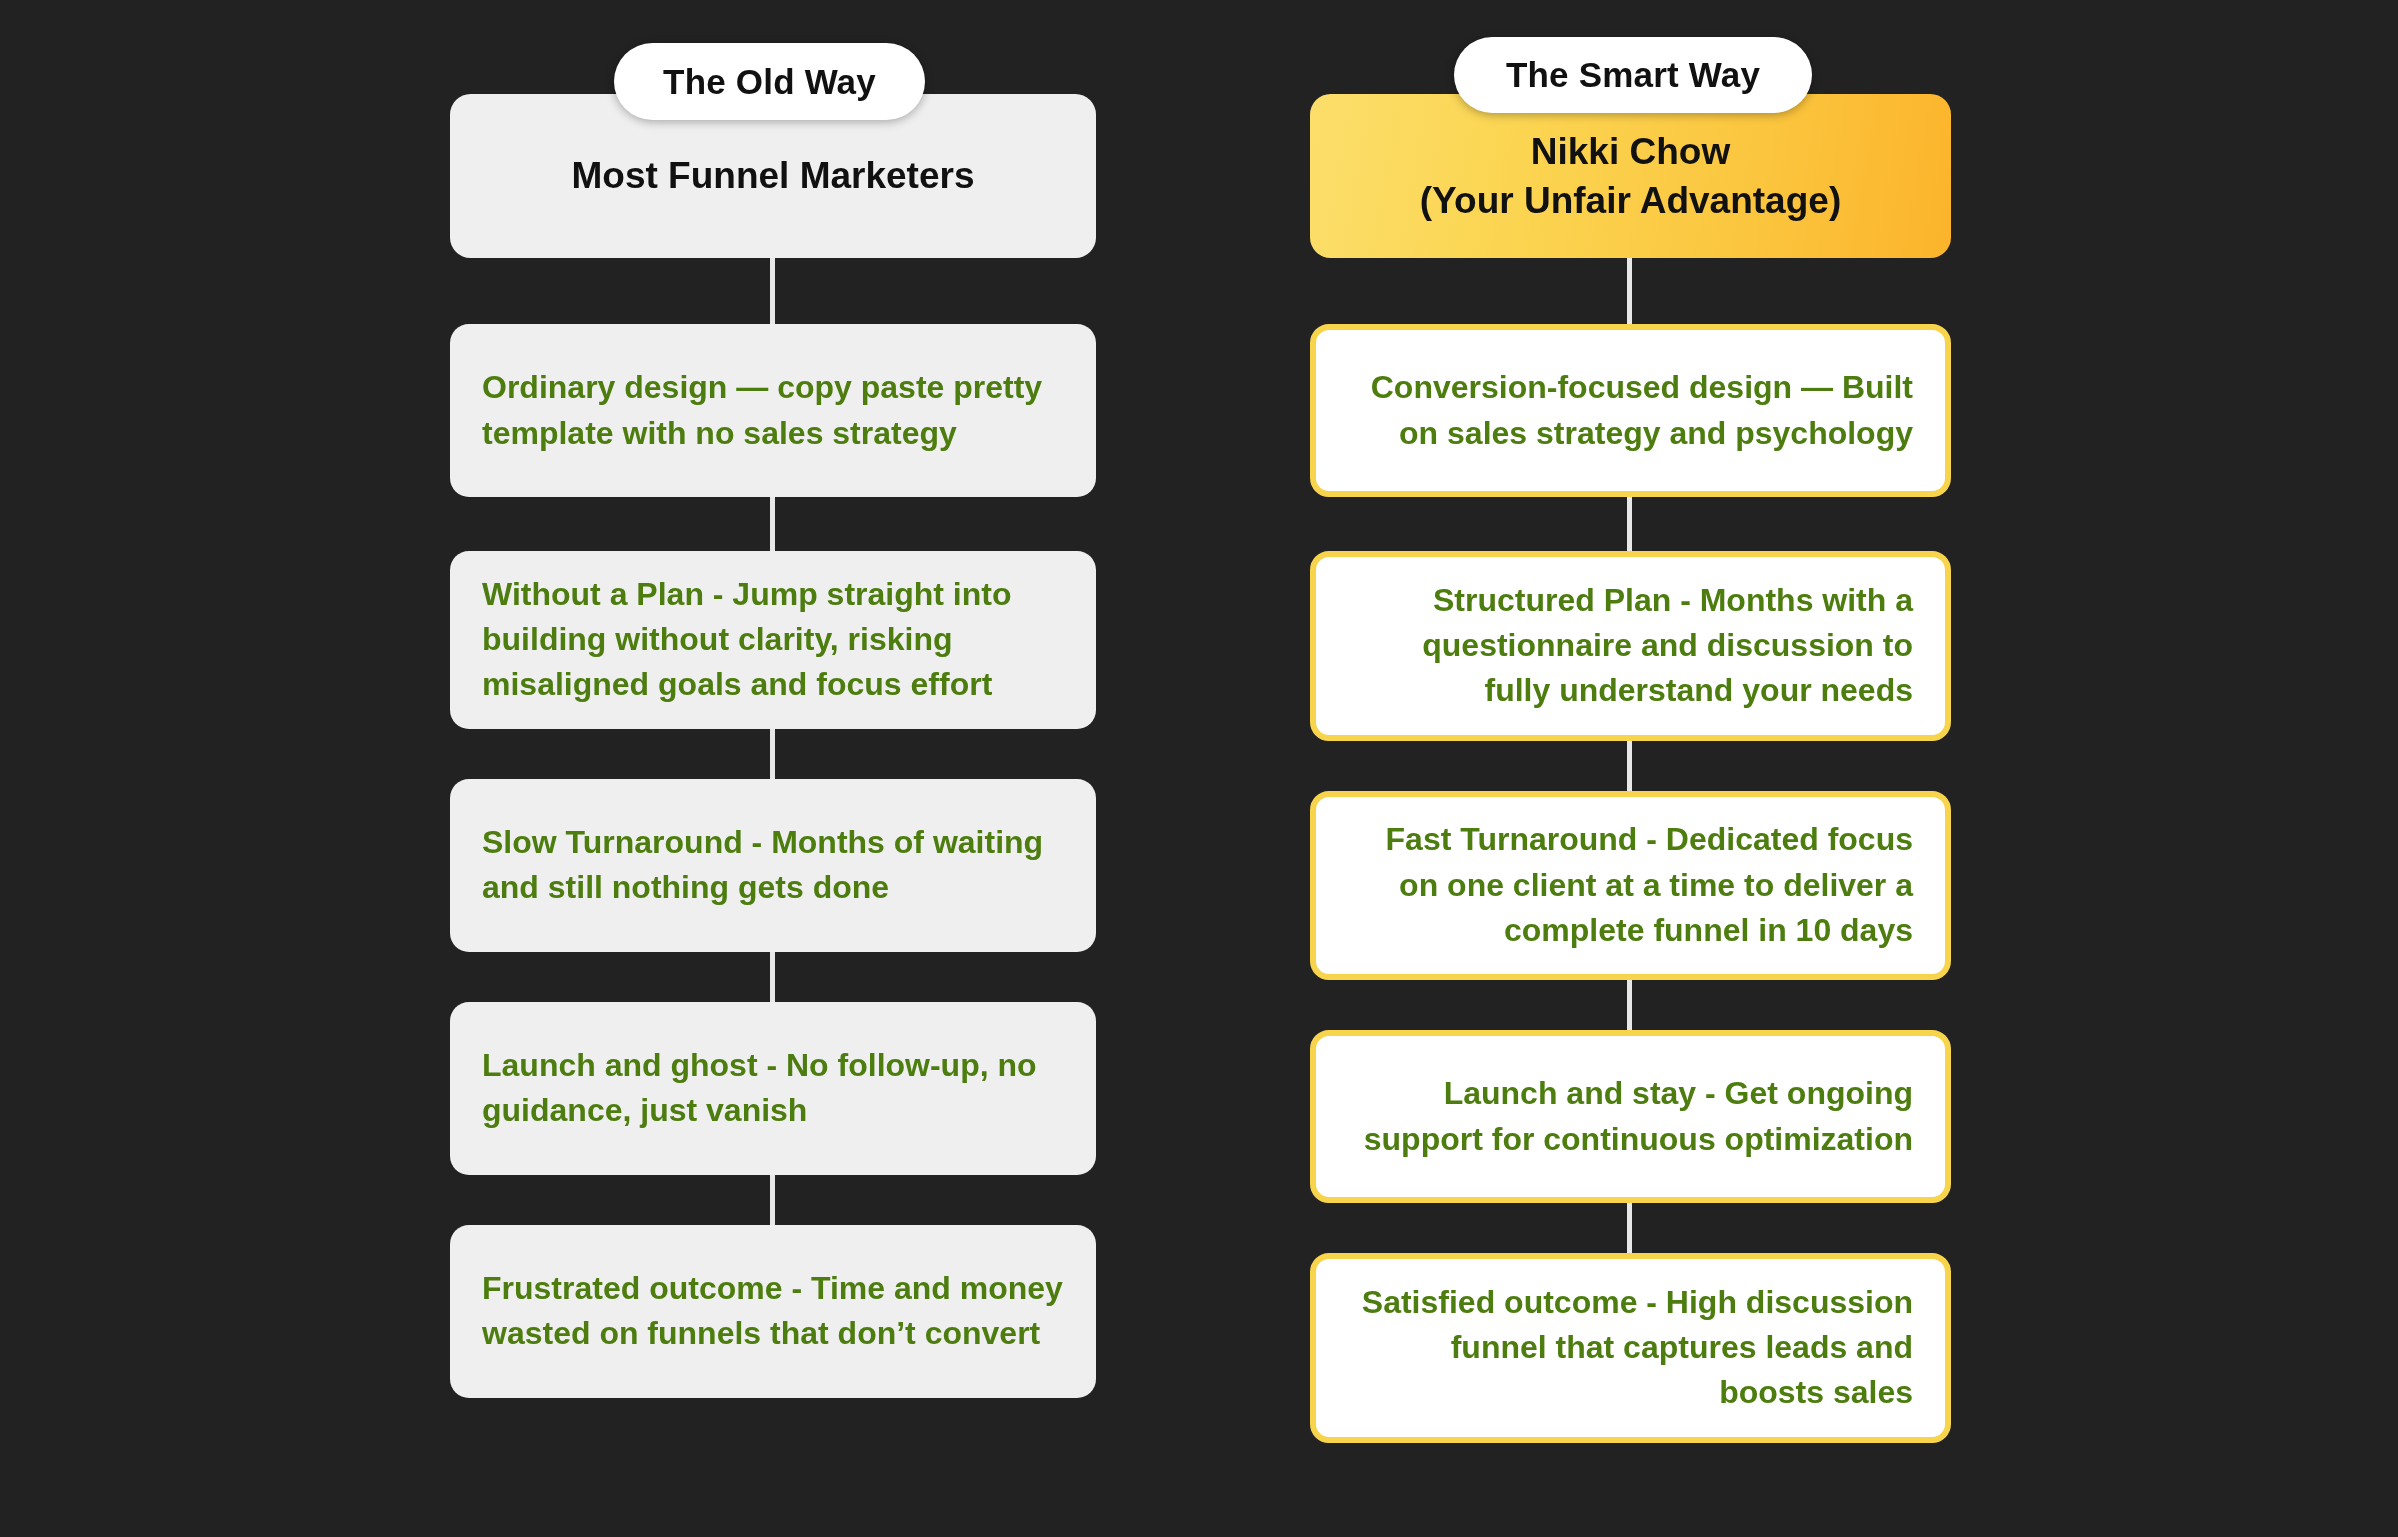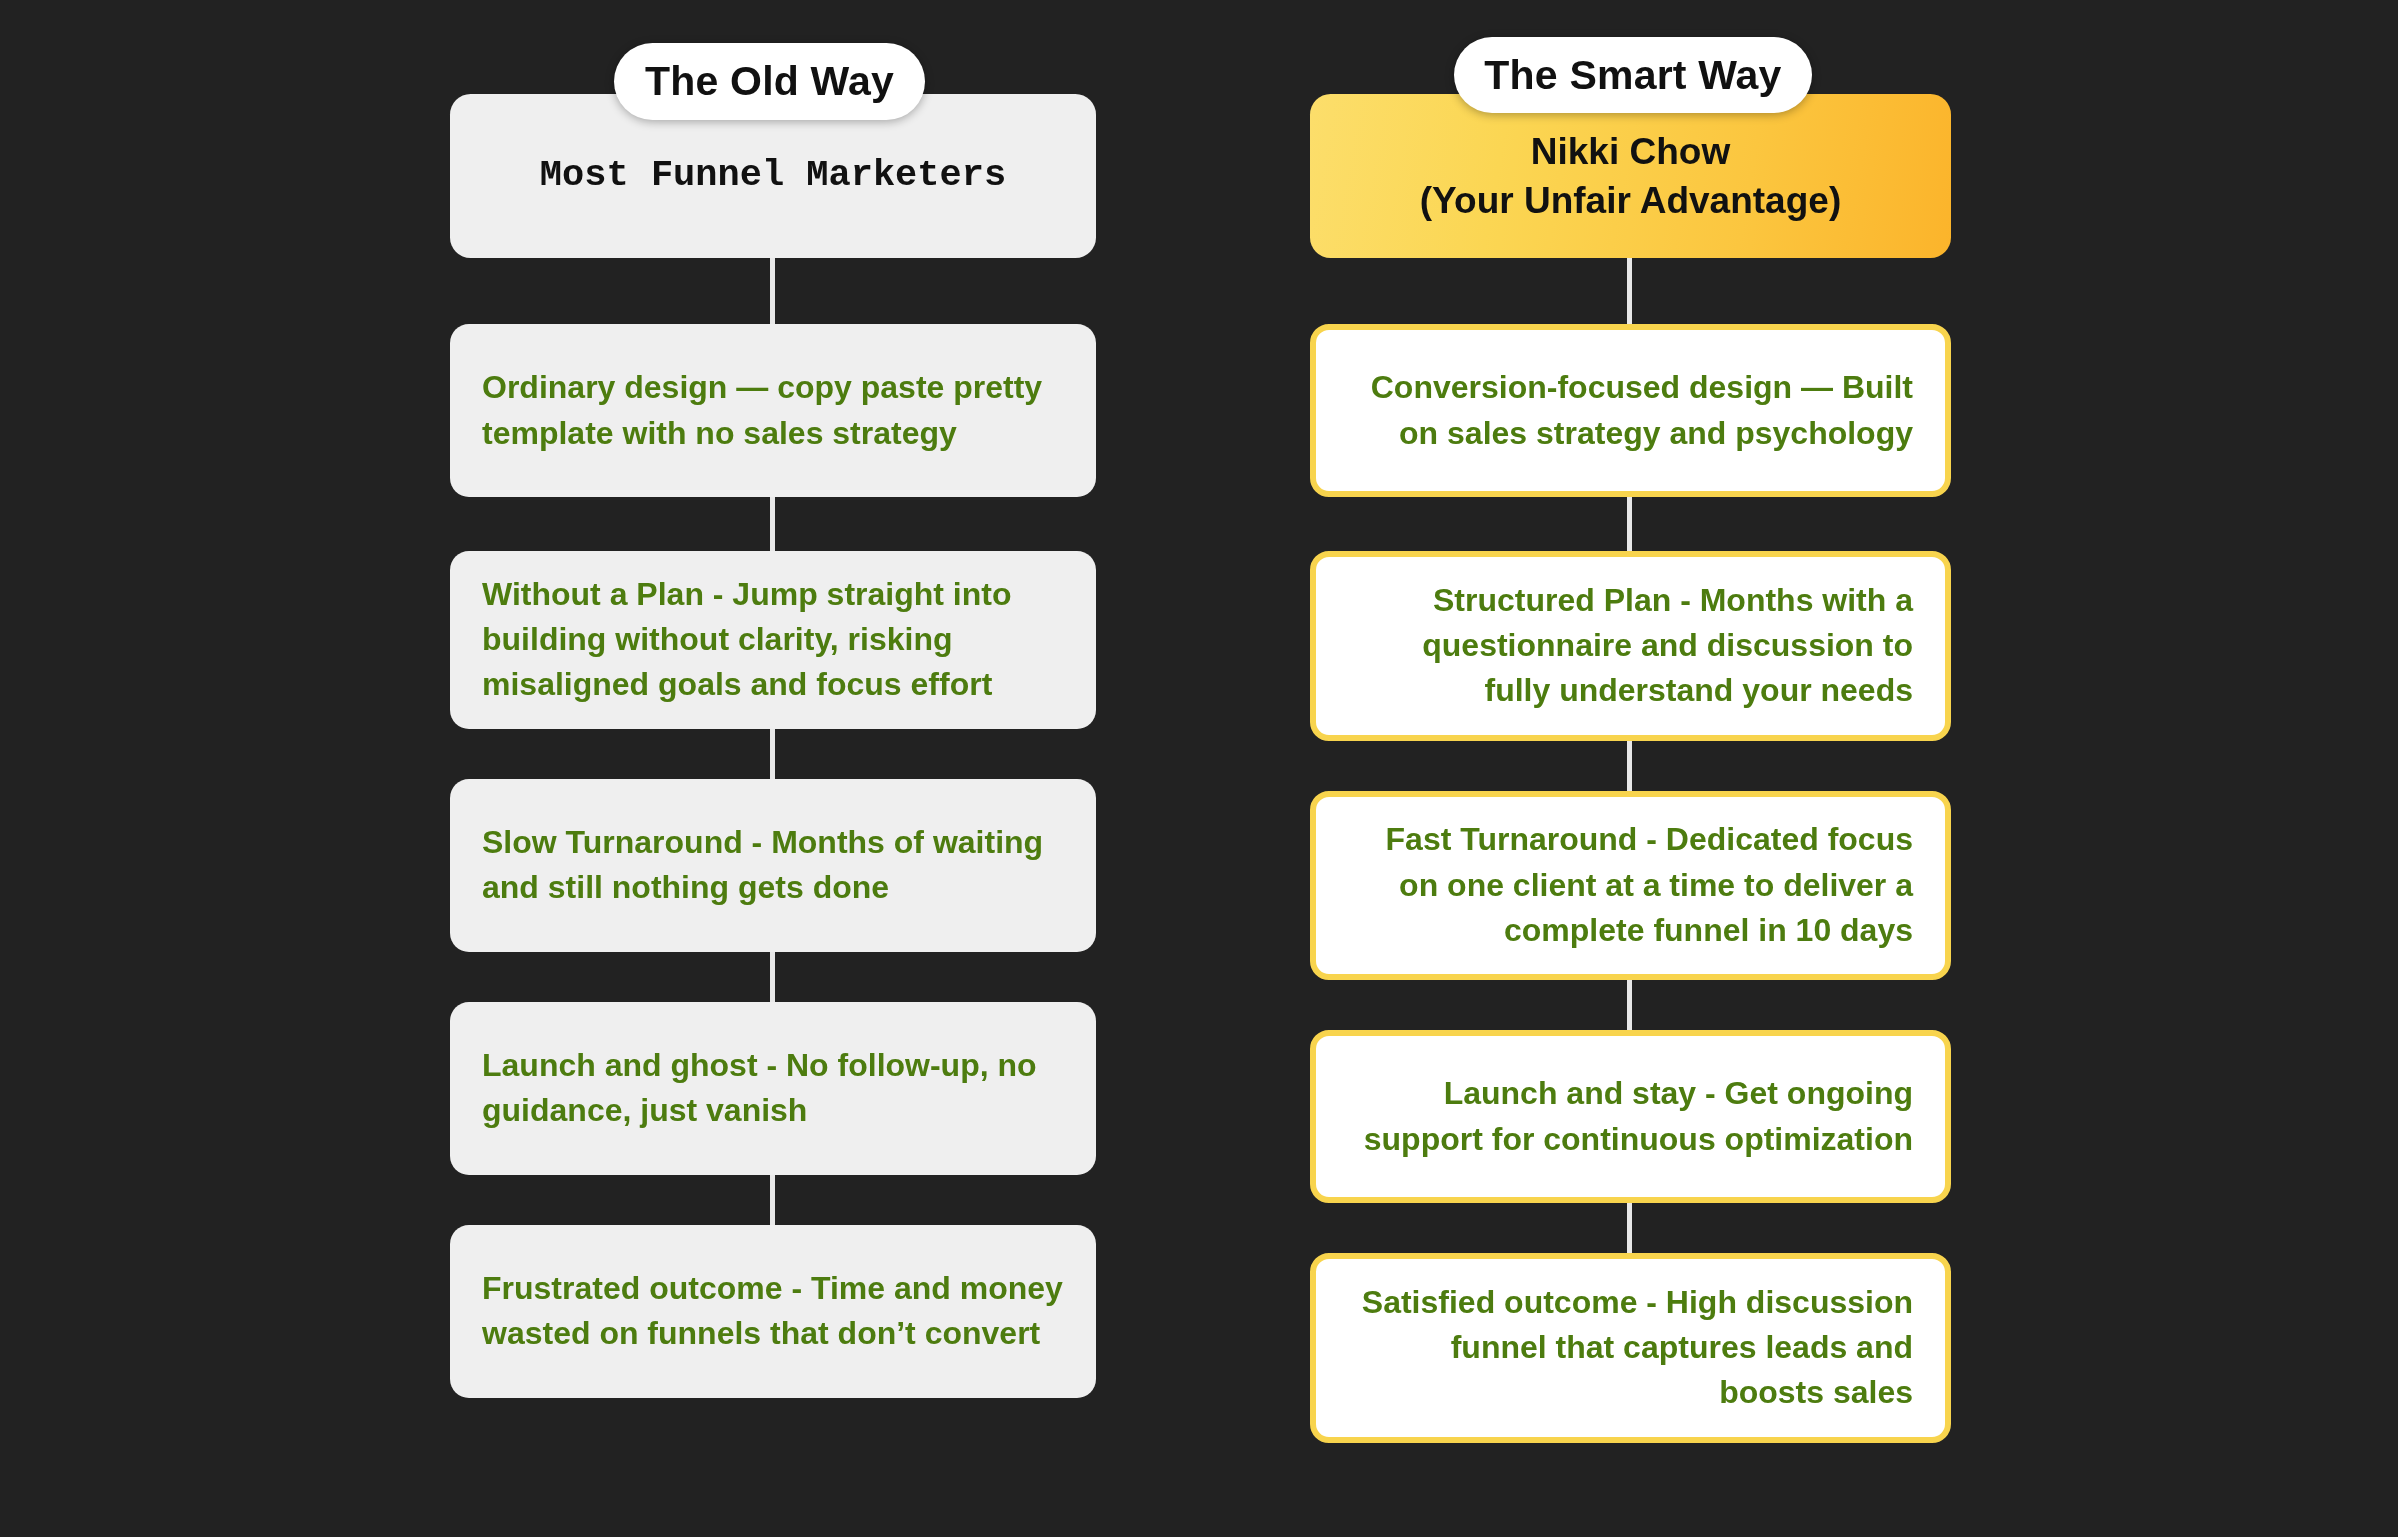--- a/index.html
+++ b/index.html
@@ -44,21 +44,21 @@
   .spine.left  { left: 770px;  height: 1148px; }
   .spine.right { left: 1627px; height: 1148px; }
 
   
   .pill {
     position: absolute;
     background: #FFFFFF;
     border-radius: 45px;
     color: #111111;
     font-weight: bold;
-    font-size: 41px;
+    font-size: 35px;
     letter-spacing: 0.2px;
     display: flex;
     align-items: center;
     justify-content: center;
     z-index: 6;
     box-shadow: 0 1.9px 9.4px rgba(0,0,0,0.30);
     text-align: center;
   }
   .pill.old   { left: 614px;  top: 43px; width: 311px; height: 77px; }
   .pill.smart { left: 1454px; top: 37px; width: 358px; height: 76px; }
@@ -72,21 +72,21 @@
     flex-direction: column;
     align-items: center;
     justify-content: center;
     text-align: center;
     color: #111111;
     font-weight: bold;
     font-size: 37px;
     line-height: 1.33;
     z-index: 4;
   }
-  .header-card.grey   { background: #EFEFEF; font-family: Liberation Mono, monospace; }
+  .header-card.grey   { background: #EFEFEF; }
   .header-card.yellow {
     background: linear-gradient(100deg, #FCDE6B 0%, #FBD653 30%, #FBC63F 68%, #FBB42B 100%);
   }
 
   
   .card {
     position: relative;
     border-radius: 19px;
     display: flex;
     align-items: center;

